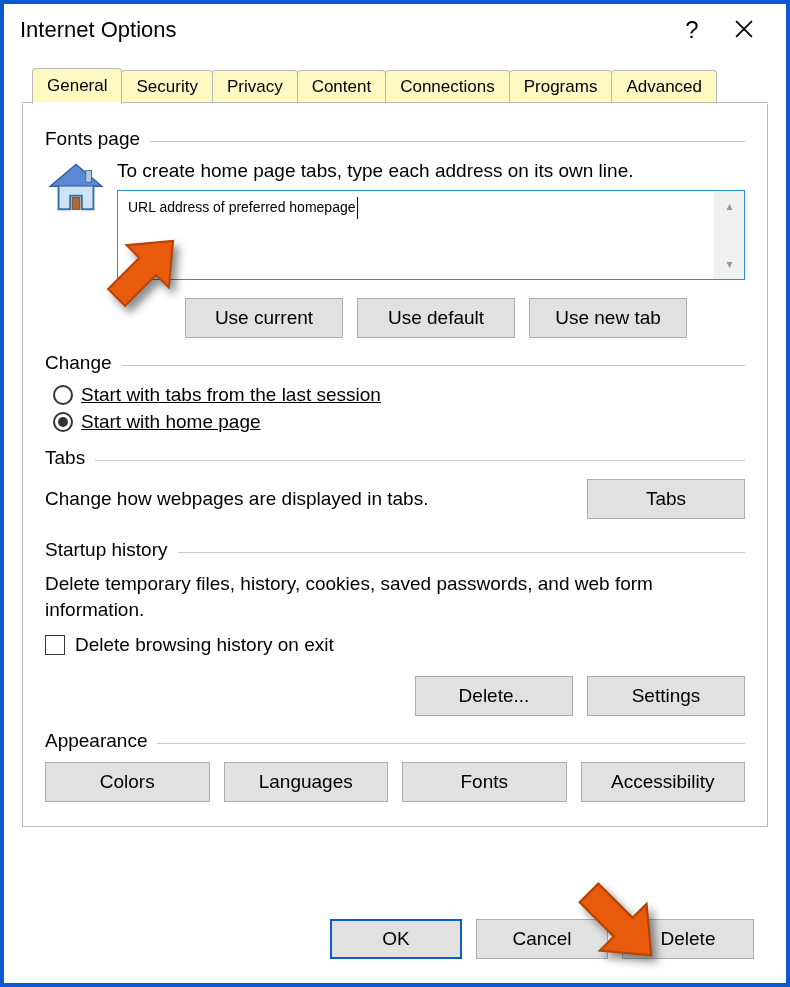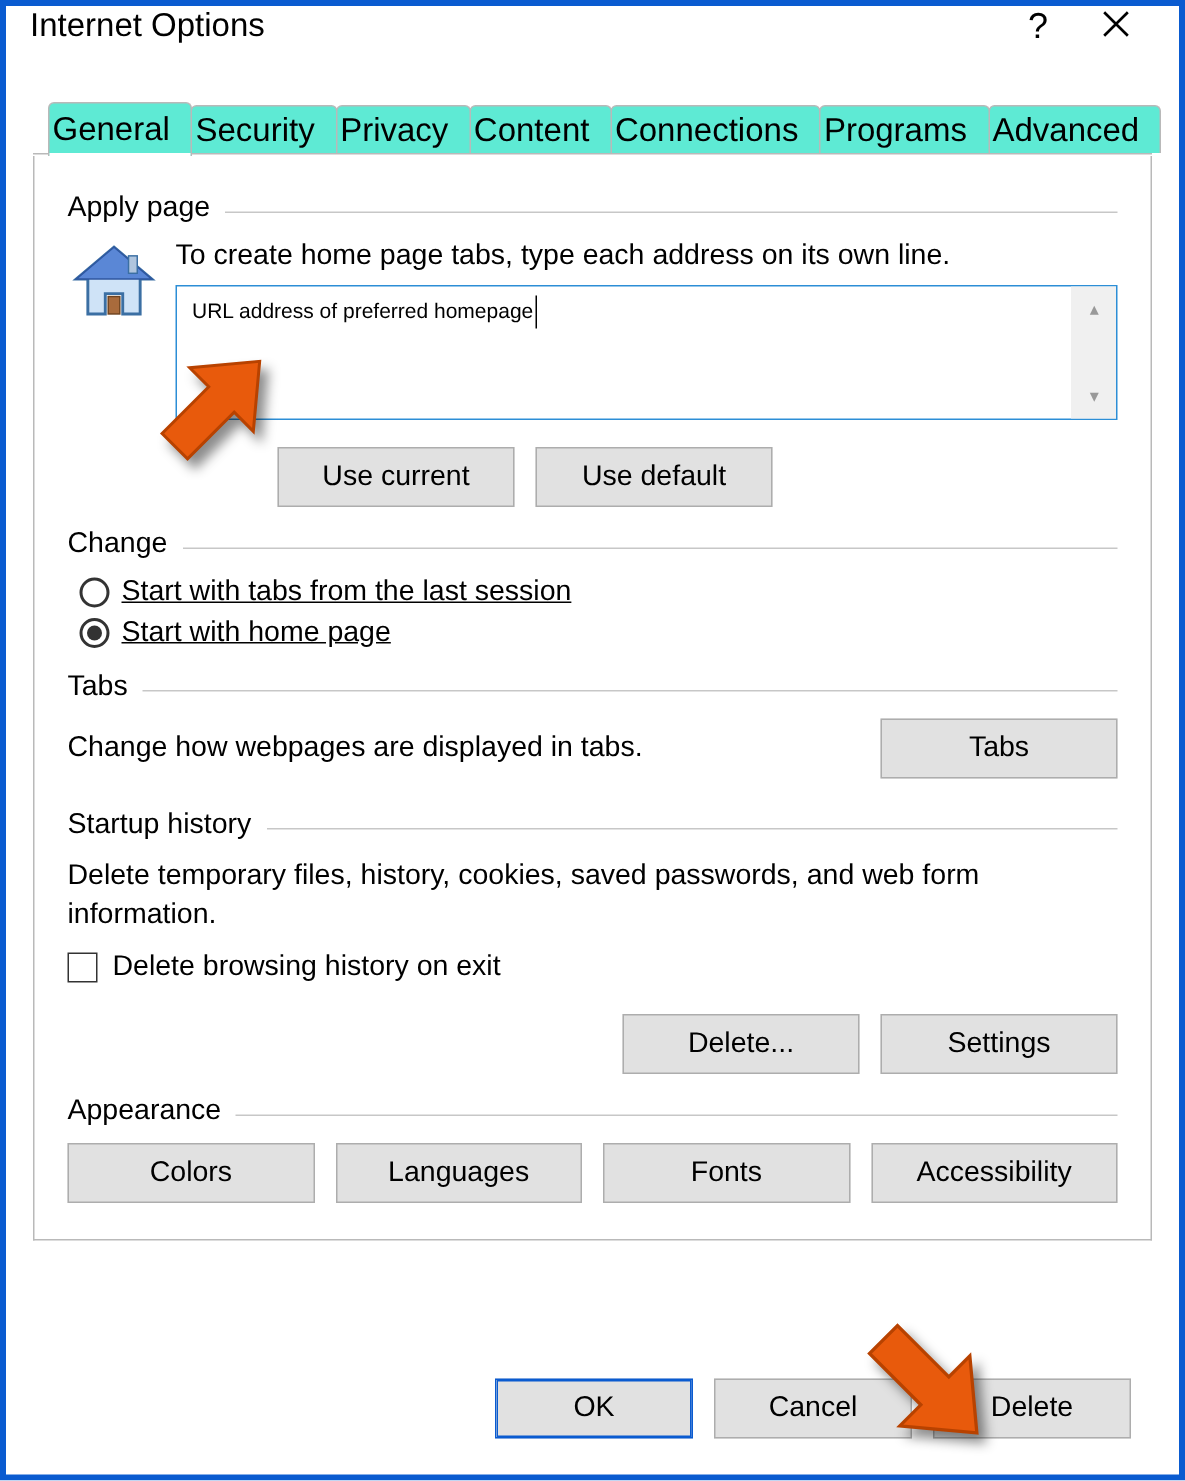--- a/index.html
+++ b/index.html
@@ -13,21 +13,21 @@
   .frame {
     width: 790px;
     height: 987px;
     border: 4px solid #0a5bd0;
     background: #fff;
     position: relative;
   }
   
   .titlebar {
     display:flex;
-    align-items:flex-start;
+    align-items:center;
     height:52px;
     padding:0 16px;
   }
   .titlebar .title {
     font-size: 22px;
     flex:1;
   }
   .titlebar .help-icon,
   .titlebar .close-icon {
     width:52px;
@@ -54,24 +54,24 @@
     display:flex;
     position:relative;
     z-index:1;
     padding-left:10px;
   }
   .tab {
     border:1px solid #b9b9b9;
     border-bottom:none;
     border-top-left-radius:4px;
     border-top-right-radius:4px;
-    background:#5eead4;
-    font-size:22px;
+    background:#fef9c3;
+    font-size:17px;
     color:#000;
-    padding:5px 14px 5px 2px;
+    padding:5px 14px 5px 14px;
     margin-right:0px;
     margin-top:2px;
     height:32px;
     cursor:pointer;
     display:flex; align-items:center;
     position:relative;
   }
   .tab + .tab { margin-left:-1px; }
   .tab.active {
     height:36px;
@@ -286,21 +286,21 @@
       <div class="tab">Content</div>
       <div class="tab">Connections</div>
       <div class="tab">Programs</div>
       <div class="tab">Advanced</div>
     </div>
 
     <div class="panel" style="margin:0;">
 
       <div class="group">
         <div class="group-header">
-          <div class="label">Apply page</div>
+          <div class="label">Fonts page</div>
           <div class="line"></div>
         </div>
         <div class="home-row">
           <div class="home-icon">
             <svg viewBox="0 0 64 56">
               <polygon points="32,4 58,26 50,26 50,50 38,50 38,36 26,36 26,50 14,50 14,26 6,26" fill="#cfe3f7" stroke="#3b6fa3" stroke-width="2"></polygon>
               <polygon points="32,4 58,26 6,26" fill="#5a87d6" stroke="#2f57a0" stroke-width="1"></polygon>
               <rect x="28" y="38" width="8" height="12" fill="#a96b3c" stroke="#6e4320"></rect>
               <rect x="42" y="10" width="6" height="12" fill="#b0c5de" stroke="#3b6fa3"></rect>
             </svg>
@@ -311,20 +311,21 @@
               <div class="url-text"><span>URL address of preferred homepage</span><span class="caret"></span></div>
               <div class="url-scroll">
                 <span class="chev">▴</span>
                 <span class="chev">▾</span>
               </div>
             </div>
             <div class="home-buttons2">
               <div style="width:54px;"></div>
               <div class="btn">Use current</div>
               <div class="btn">Use default</div>
+              <div class="btn">Use new tab</div>
             </div>
           </div>
         </div>
       </div>
 
       <div class="group">
         <div class="group-header">
           <div class="label">Change</div>
           <div class="line"></div>
         </div>

